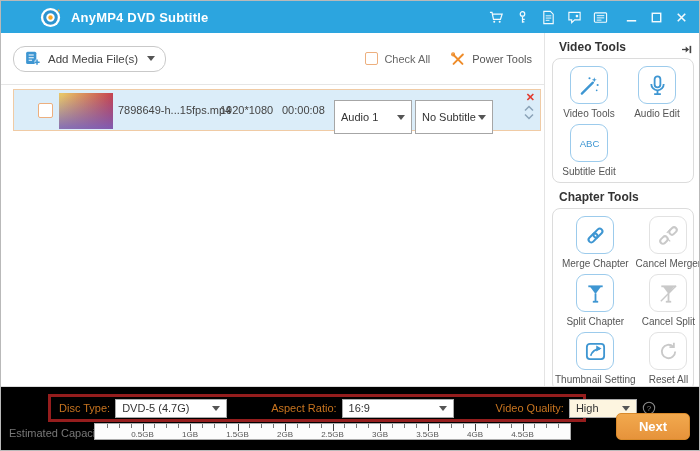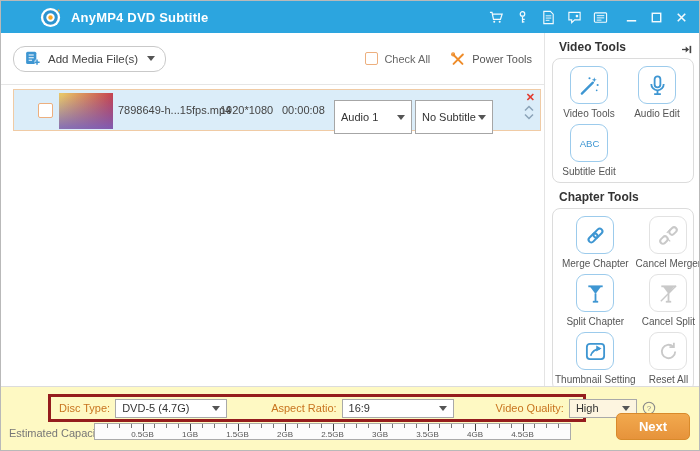--- a/index.html
+++ b/index.html
@@ -64,21 +64,21 @@
                display:grid; grid-template-columns:1fr 1fr; row-gap:5px; padding:7px 2px 5px; }
   .tool { display:flex; flex-direction:column; align-items:center; }
   .tool-btn { width:38px; height:38px; background:#fff; border:1px solid #9ccbec; border-radius:9px;
               display:flex; align-items:center; justify-content:center; color:#3e96d2; cursor:pointer; }
   .tool-btn svg { width:23px; height:23px; }
   .tool-btn.disabled { border-color:#e2e2e2; color:#c9c9c9; cursor:default; }
   .tool-label { margin-top:4px; font-size:10px; color:#555; white-space:nowrap; }
 
   
   .bottombar { position:absolute; left:0; top:385px; width:100%; height:66px;
-               background:#fef9c3; border-top:1px solid #dcdcdc; }
+               background:#000000; border-top:1px solid #dcdcdc; }
   .settings-box { position:absolute; left:47px; top:7px; width:538px; height:28px;
                   border:3px solid #951d1d; display:flex; align-items:center; padding:0 7px; background:transparent; }
   .sgroup { display:flex; align-items:center; gap:5px; }
   .slabel { font-size:11px; color:#c8741f; white-space:nowrap; }
   .scombo { height:19px; background:#fff; border:1px solid #a9a9a9; display:flex; align-items:center;
             padding:0 6px; font-size:11px; color:#333; cursor:pointer; }
   .scombo.hl { background:#fdf5e0; }
   .help { width:14px; height:14px; color:#8a8a8a; margin-left:5px; cursor:pointer; }
   .help svg { width:14px; height:14px; }
   .cap-label { position:absolute; left:8px; top:40px; font-size:11px; color:#777; }

